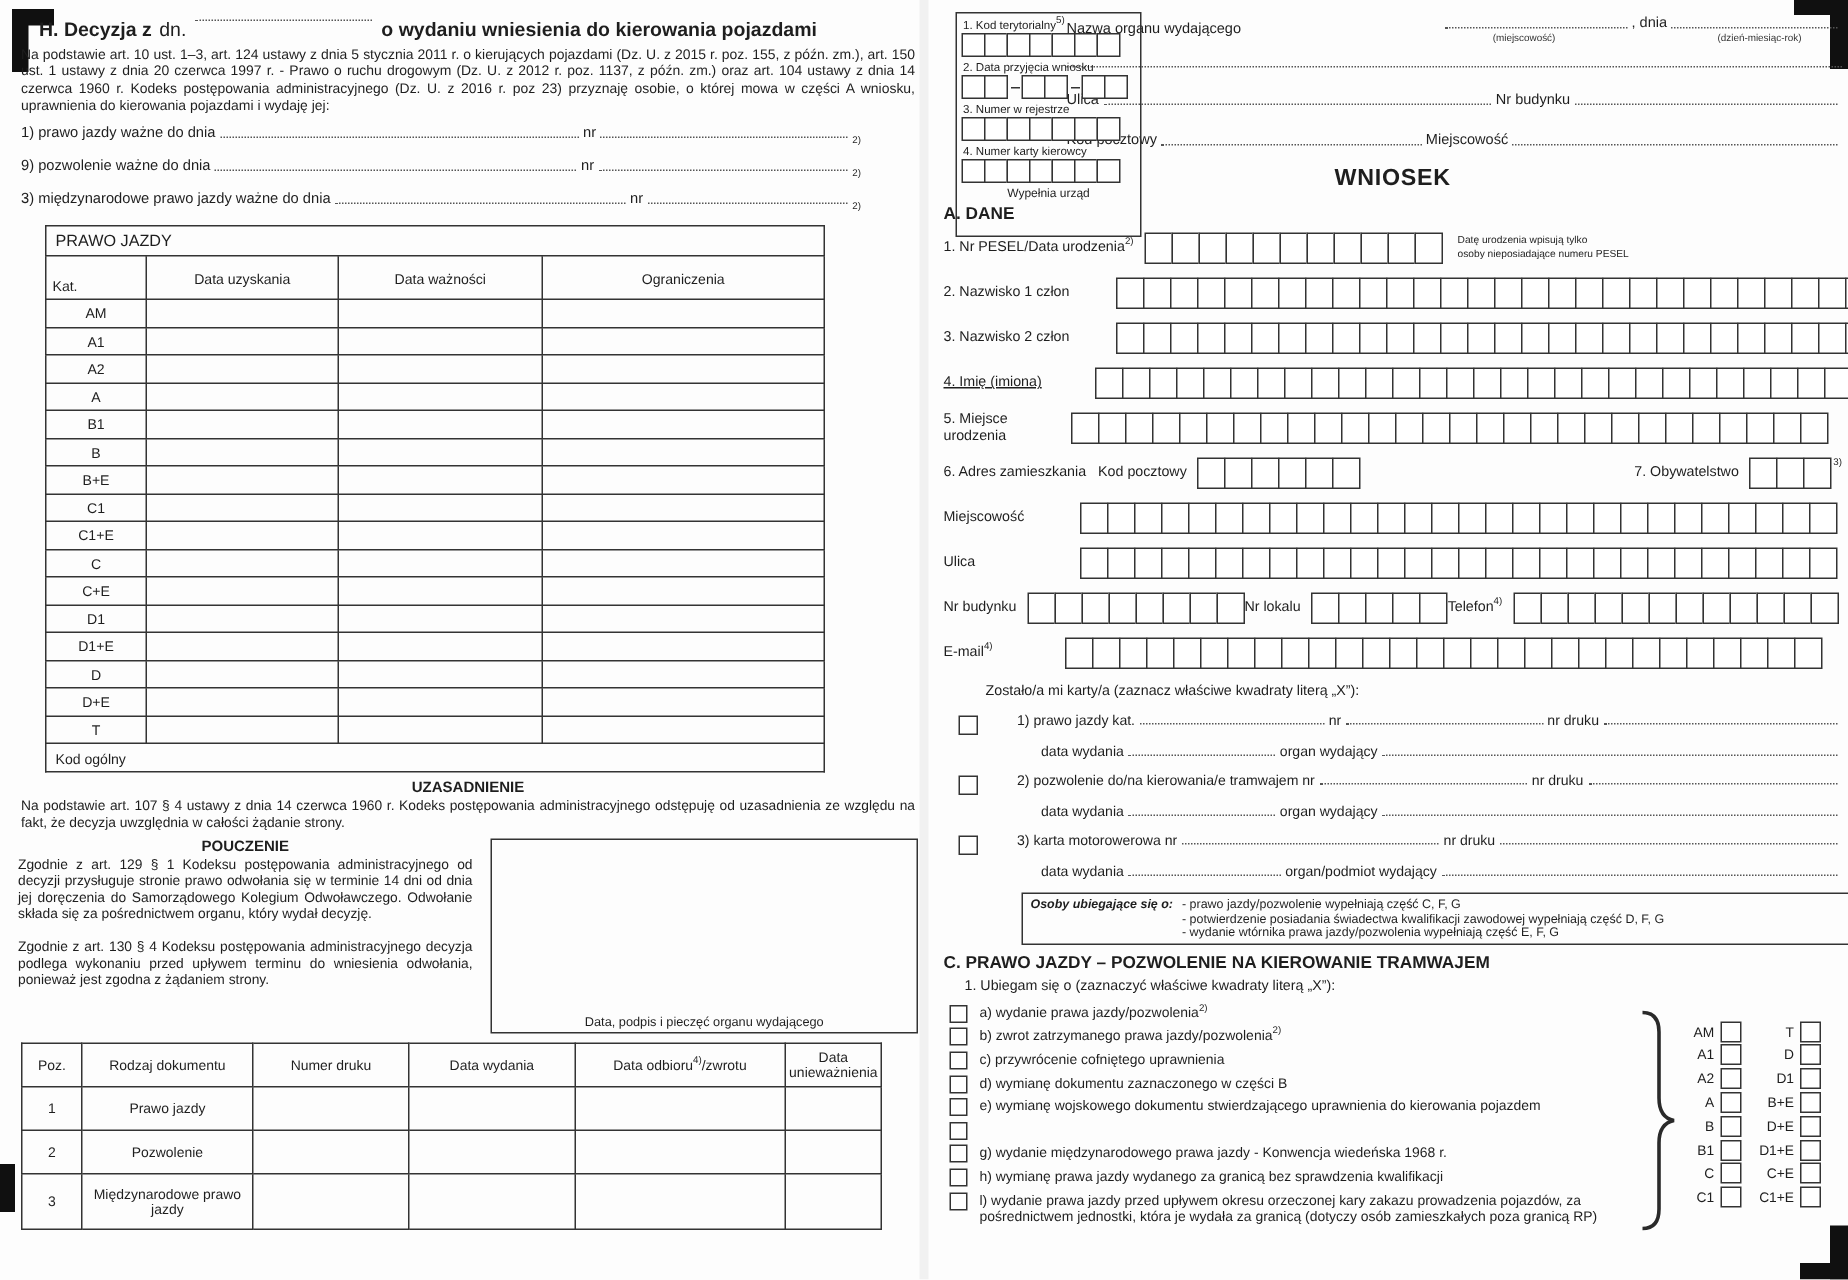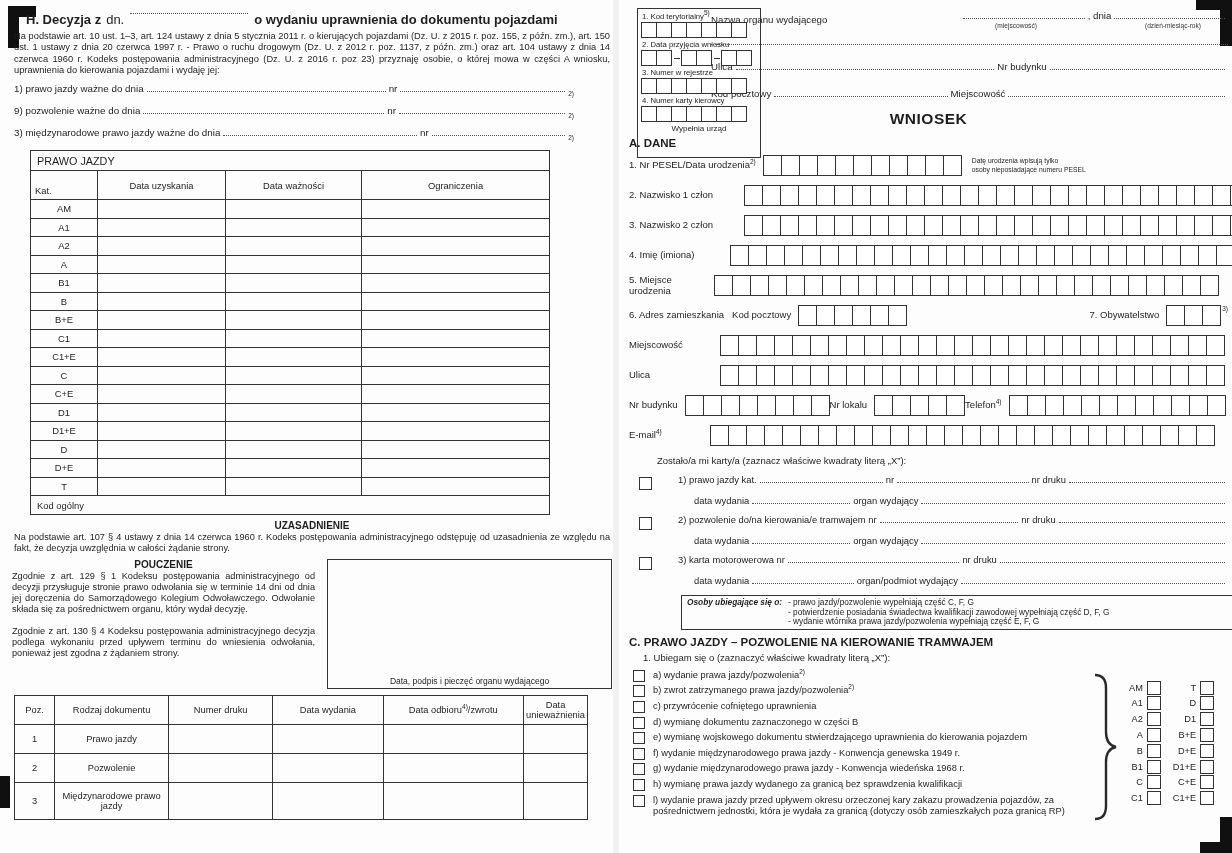--- a/index.html
+++ b/index.html
@@ -100,21 +100,21 @@
   #section-a-rows{margin-top:6px;}
   .a-row{display:flex;align-items:center;margin-bottom:9px;}
   .a-lab{font-size:9.5px;line-height:10.5px;white-space:nowrap;margin-right:8px;flex:none;}
   .cells{display:flex;flex:none;}
   .cell{width:17px;height:19px;border:1.1px solid #333;margin-left:-1px;flex:none;background:#fff;}
   .a-note{font-size:6.8px;line-height:8.4px;margin-left:10px;}
   .a-sp{flex:1;}
   .cells-sup{font-size:6.5px;position:relative;top:-7px;margin-left:1px;}
   .a-row:nth-child(2) .a-lab:first-child,
   .a-row:nth-child(3) .a-lab:first-child{width:108px;}
-  .a-row:nth-child(4) .a-lab:first-child{width:94px;}
+  .a-row:nth-child(4) .a-lab:first-child{width:94px;text-decoration:underline;}
   .a-row:nth-child(5) .a-lab:first-child{width:78px;}
   .a-row:nth-child(7) .a-lab:first-child,
   .a-row:nth-child(8) .a-lab:first-child{width:84px;}
   .a-row:nth-child(10) .a-lab:first-child{width:74px;}
 
   .sec-b-h{display:flex;align-items:baseline;margin-top:4px;white-space:nowrap;}
   .sec-b-note{font-size:9.2px;margin-left:5px;}
   .b-sub{font-size:9.5px;margin:3px 0 0 28px;}
   .b-entry{display:flex;margin:9px 0 0 10px;}
   .cb{width:11px;height:11px;border:1.2px solid #333;flex:none;background:#fff;}
@@ -149,21 +149,21 @@
 <div class="crop crop-bl"></div>
 <div class="crop crop-br"></div>
 <div class="page-gap"></div>
 
 <div class="page page-left">
 
   <div class="h-title">
     <span class="bold">H. Decyzja z</span>
     <span class="t2">dn.</span>
     <span class="title-dots"></span>
-    <span class="bold">o wydaniu uprawnienia do dokumentu pojazdami</span>
+    <span class="bold">o wydaniu wniesienia do kierowania pojazdami</span>
   </div>
 
   <p class="intro">Na podstawie art. 10 ust. 1–3,  art. 124 ustawy z dnia 5 stycznia 2011 r. o kierujących pojazdami (Dz. U. z 2015 r. poz. 155, z późn. zm.), art. 150 ust. 1 ustawy z dnia 20 czerwca 1997 r. - Prawo o ruchu drogowym (Dz. U.  z 2012 r. poz. 1137, z późn. zm.) oraz art. 104 ustawy z dnia 14 czerwca 1960 r. Kodeks postępowania administracyjnego (Dz. U. z 2016 r. poz 23) przyznaję osobie, o której mowa w części A wniosku, uprawnienia do kierowania pojazdami i wydaję jej:</p>
 
   <div id="decision-lines">
       <div class="dec-line">
         <span class="seg">1) prawo jazdy ważne do dnia</span>
         <span class="dots" style="flex-grow: 1.45;"></span>
         <span class="seg">nr</span>
         <span class="dots" style="flex-grow: 1;"></span>
@@ -852,21 +852,20 @@
         <div class="c-item">
           <span class="cb"></span>
           <span class="txt">d) wymianę dokumentu zaznaczonego w części B</span>
         </div>
         <div class="c-item">
           <span class="cb"></span>
           <span class="txt">e) wymianę wojskowego dokumentu stwierdzającego uprawnienia do kierowania pojazdem</span>
         </div>
         <div class="c-item">
           <span class="cb"></span>
-          <span class="txt">f) wydanie międzynarodowego prawa jazdy - Konwencja genewska 1949 r.</span>
         </div>
         <div class="c-item">
           <span class="cb"></span>
           <span class="txt">g) wydanie międzynarodowego prawa jazdy - Konwencja wiedeńska 1968 r.</span>
         </div>
         <div class="c-item">
           <span class="cb"></span>
           <span class="txt">h) wymianę prawa jazdy wydanego za granicą bez sprawdzenia kwalifikacji</span>
         </div>
         <div class="c-item">

